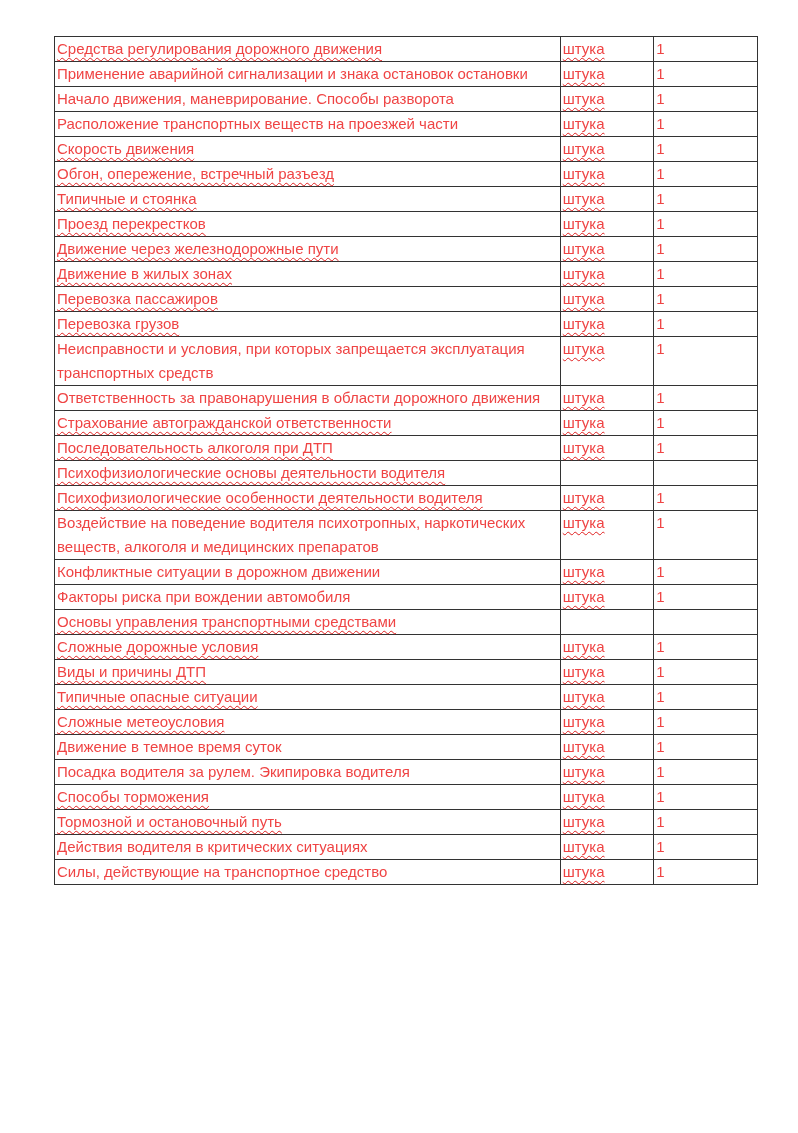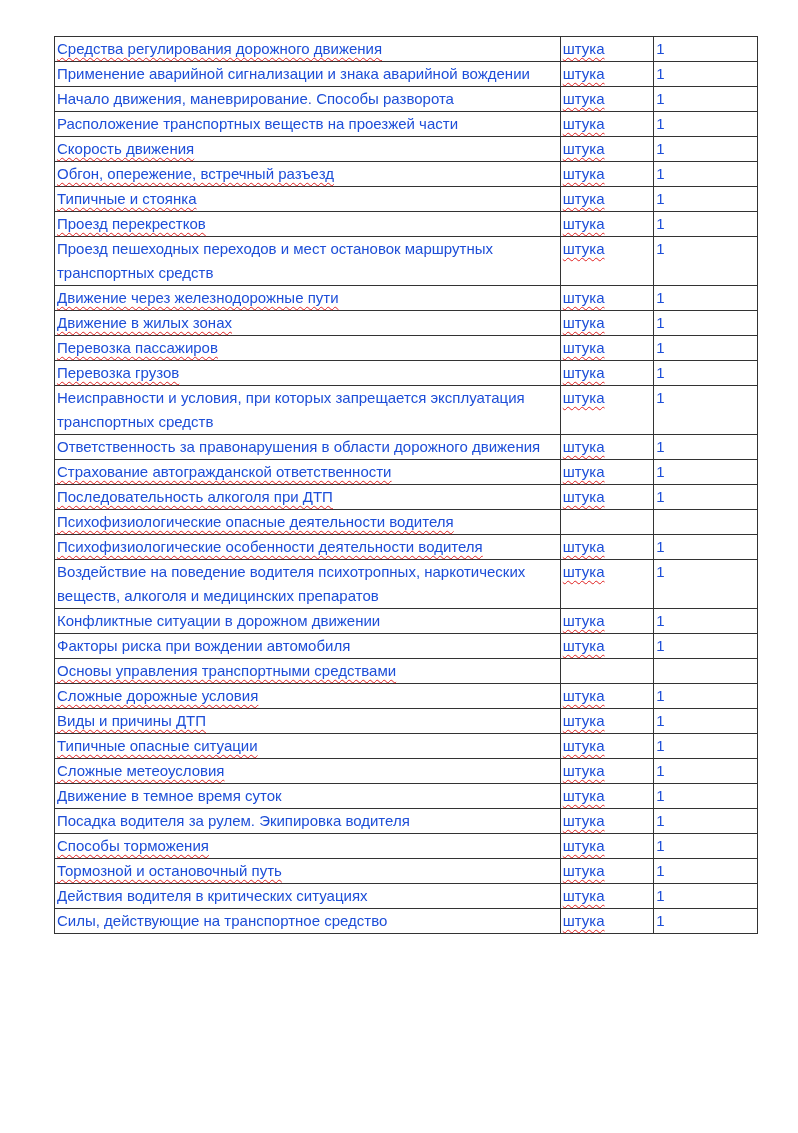--- a/index.html
+++ b/index.html
@@ -3,21 +3,21 @@
 <meta charset="utf-8">
 <style>
   html, body { margin: 0; padding: 0; background: #ffffff; }
   body { width: 798px; height: 1133px; position: relative; overflow: hidden; }
   .page { position: absolute; left: 54px; top: 36px; }
   table {
     border-collapse: collapse;
     width: 704px;
     font-family: "Liberation Sans", sans-serif;
     font-size: 15px;
-    color: #1d4ed8;
+    color: #ef4444;
   }
   td {
     border: 1px solid #333;
     padding: 0 2px 0 2px;
     vertical-align: top;
     line-height: 24px;
   }
   td.c1 { width: 505px; }
   td.c2 { width: 89px; }
   td.c3 { width: 100px; }
@@ -32,21 +32,21 @@
 
 <div class="page">
   <table>
     <tbody id="tbody">
         <tr>
           <td class="c1"><span class="spell">Средства регулирования дорожного движения</span></td>
           <td class="c2"><span class="spell">штука</span></td>
           <td class="c3"><span>1</span></td>
         </tr>
         <tr>
-          <td class="c1"><span>Применение аварийной сигнализации и знака аварийной вождении</span></td>
+          <td class="c1"><span>Применение аварийной сигнализации и знака остановок остановки</span></td>
           <td class="c2"><span class="spell">штука</span></td>
           <td class="c3"><span>1</span></td>
         </tr>
         <tr>
           <td class="c1"><span>Начало движения, маневрирование. Способы разворота</span></td>
           <td class="c2"><span class="spell">штука</span></td>
           <td class="c3"><span>1</span></td>
         </tr>
         <tr>
           <td class="c1"><span>Расположение транспортных веществ на проезжей части</span></td>
@@ -67,25 +67,20 @@
           <td class="c1"><span class="spell">Типичные и стоянка</span></td>
           <td class="c2"><span class="spell">штука</span></td>
           <td class="c3"><span>1</span></td>
         </tr>
         <tr>
           <td class="c1"><span class="spell">Проезд перекрестков</span></td>
           <td class="c2"><span class="spell">штука</span></td>
           <td class="c3"><span>1</span></td>
         </tr>
         <tr>
-          <td class="c1"><span>Проезд пешеходных переходов и мест остановок маршрутных транспортных средств</span></td>
-          <td class="c2"><span class="spell">штука</span></td>
-          <td class="c3"><span>1</span></td>
-        </tr>
-        <tr>
           <td class="c1"><span class="spell">Движение через железнодорожные пути</span></td>
           <td class="c2"><span class="spell">штука</span></td>
           <td class="c3"><span>1</span></td>
         </tr>
         <tr>
           <td class="c1"><span class="spell">Движение в жилых зонах</span></td>
           <td class="c2"><span class="spell">штука</span></td>
           <td class="c3"><span>1</span></td>
         </tr>
         <tr>
@@ -112,21 +107,21 @@
           <td class="c1"><span class="spell">Страхование автогражданской ответственности</span></td>
           <td class="c2"><span class="spell">штука</span></td>
           <td class="c3"><span>1</span></td>
         </tr>
         <tr>
           <td class="c1"><span class="spell">Последовательность алкоголя при ДТП</span></td>
           <td class="c2"><span class="spell">штука</span></td>
           <td class="c3"><span>1</span></td>
         </tr>
         <tr>
-          <td class="c1"><span class="spell">Психофизиологические опасные деятельности водителя</span></td>
+          <td class="c1"><span class="spell">Психофизиологические основы деятельности водителя</span></td>
           <td class="c2"><span></span></td>
           <td class="c3"><span></span></td>
         </tr>
         <tr>
           <td class="c1"><span class="spell">Психофизиологические особенности деятельности водителя</span></td>
           <td class="c2"><span class="spell">штука</span></td>
           <td class="c3"><span>1</span></td>
         </tr>
         <tr>
           <td class="c1"><span>Воздействие на поведение водителя психотропных, наркотических веществ, алкоголя и медицинских препаратов</span></td>

